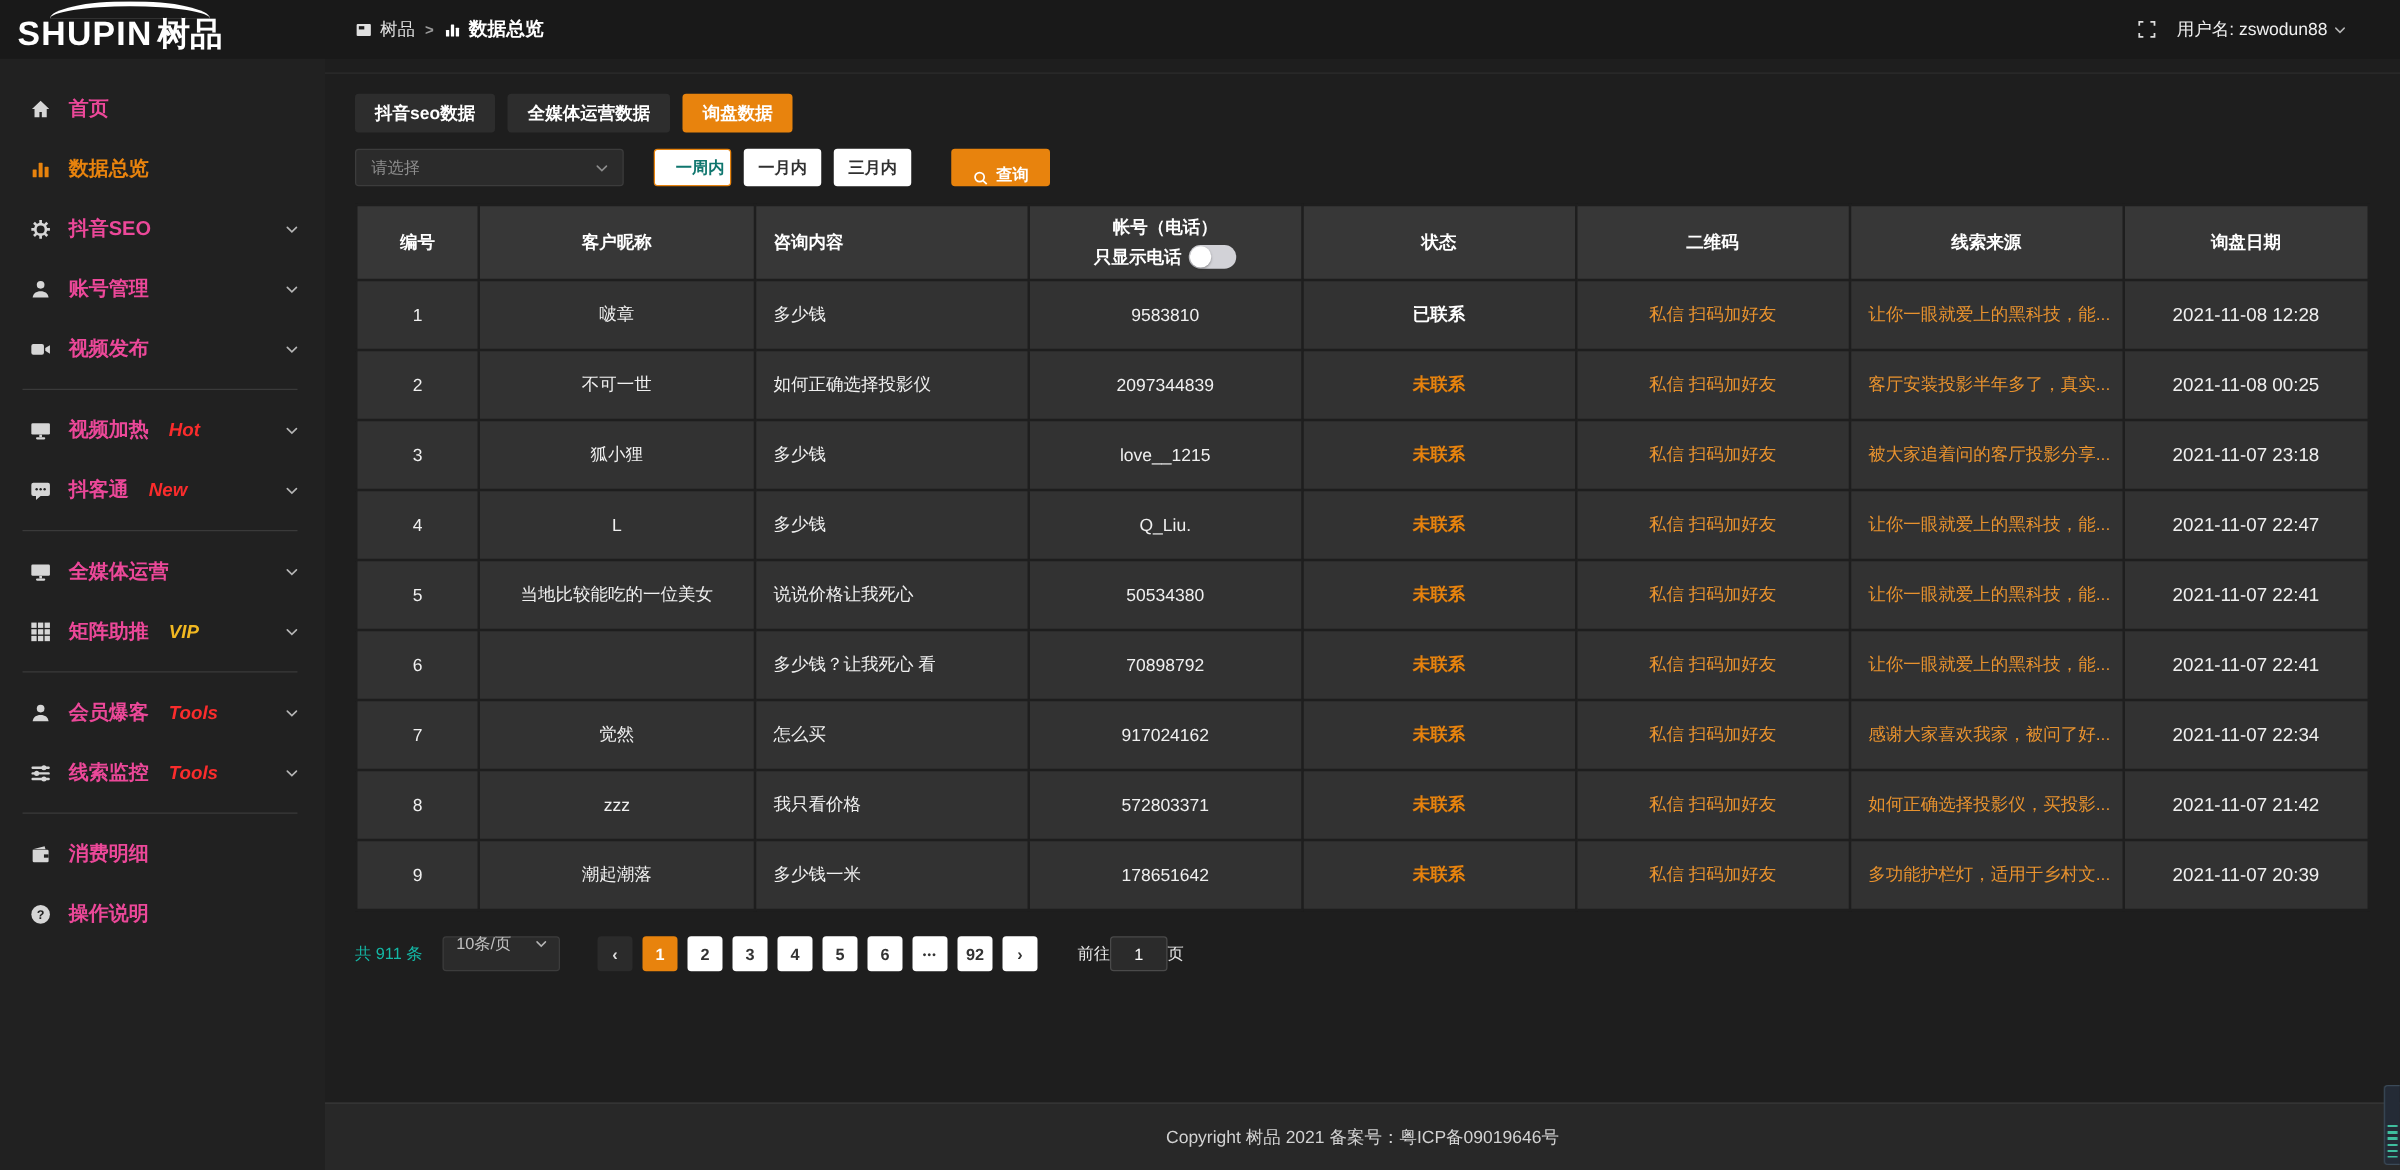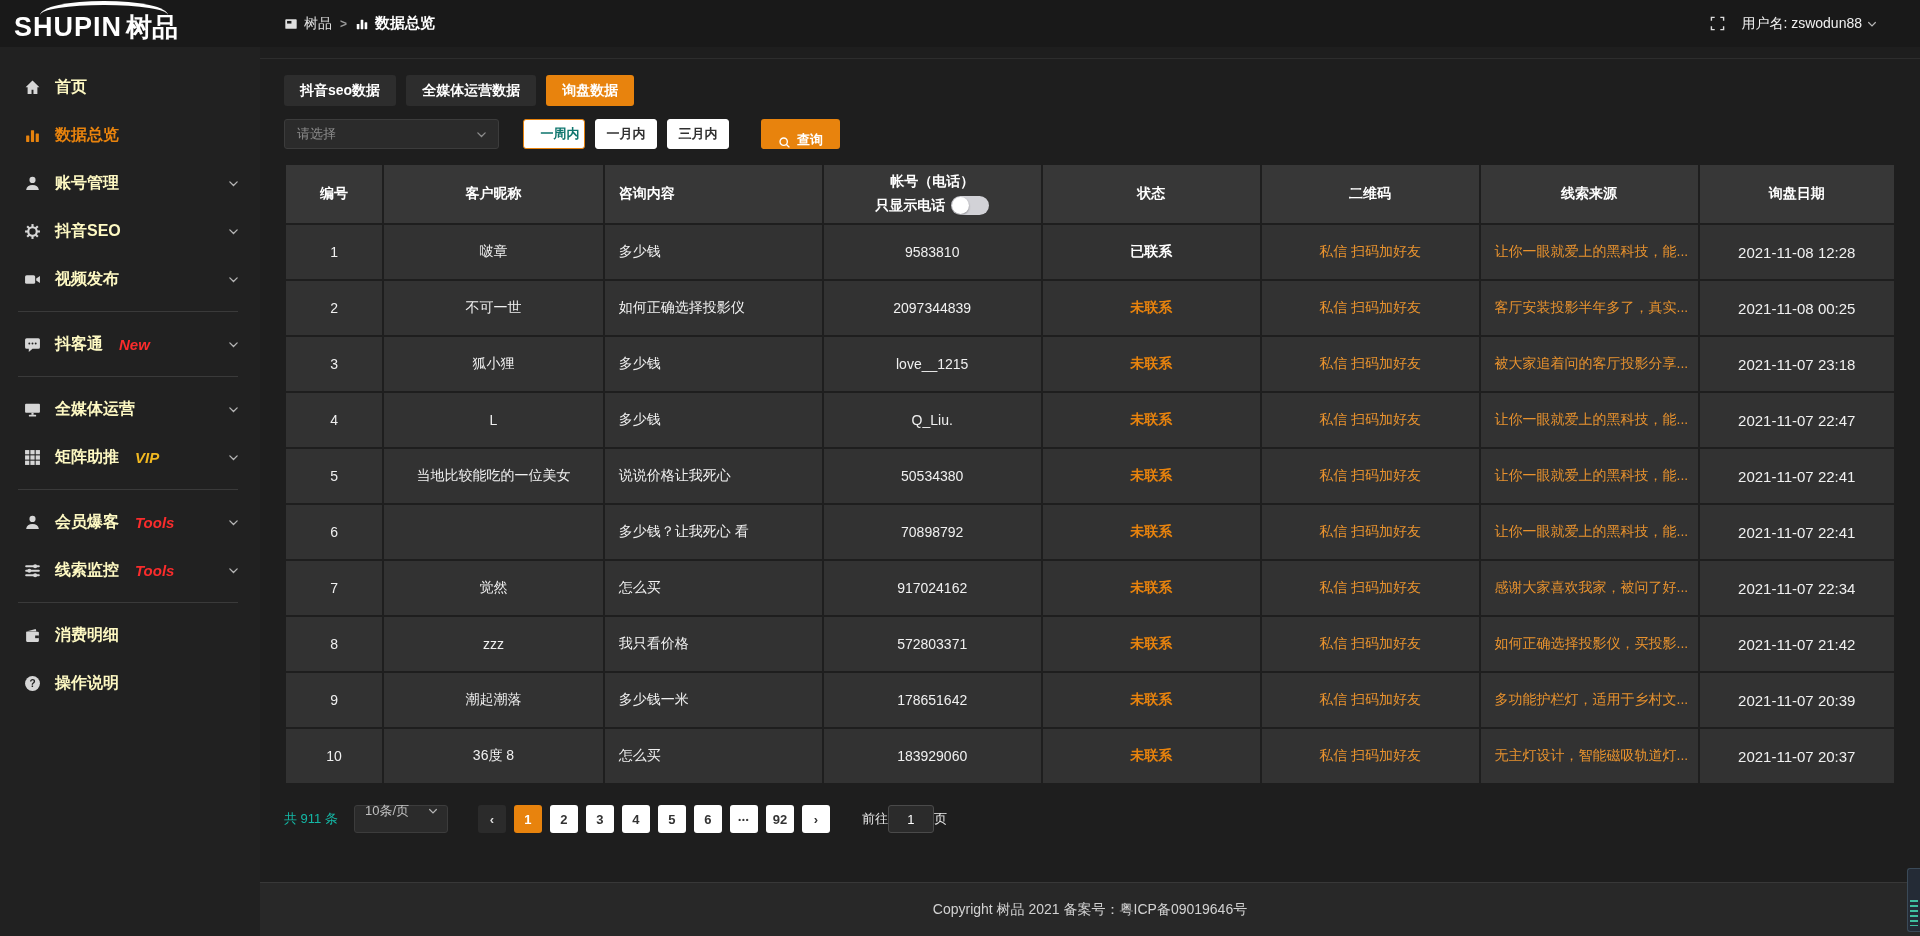--- a/index.html
+++ b/index.html
@@ -22,21 +22,21 @@
   .crumb-cur { font-size:15px; font-weight:700; color:#fff; display:flex; align-items:center; gap:6px; }
   .topbar-right { margin-left:auto; display:flex; align-items:center; gap:16px; padding-right:42px; }
   .fs-icon { color:#ddd; cursor:pointer; display:flex; }
   .user-chip { display:flex; align-items:center; gap:4px; color:#f0f0f0; font-size:14px; cursor:pointer; }
 
   
   .sidebar { background:#212121; padding-top:16px; overflow:hidden; }
   .item { height:48px; display:flex; align-items:center; padding:0 20px 0 24px;
     color:#d6d6d6; cursor:pointer; }
   .item .ic { flex:0 0 17px; margin-right:14px; display:flex; }
-  .item .label { font-size:16px; font-weight:600; color:#fef9c3; }
+  .item .label { font-size:16px; font-weight:600; color:#ec4899; }
   .item.active { color:#e8830d; }
   .item.active .label { color:#e8830d; }
   .badge { font-size:15px; font-weight:700; font-style:italic; margin-left:16px; }
   .badge.red { color:#fa2c2c; }
   .badge.gold { color:#f1b821; }
   .chev { margin-left:auto; color:#b5b5b5; display:flex; }
   .side-div { border-top:1px solid #3a3a3a; margin:8px 22px 8px 18px; }
 
   
   .main { background:#1e1e1e; display:flex; flex-direction:column; overflow:hidden; }
@@ -154,59 +154,71 @@
     </div>
     <div class="item active">
       <svg class="ic" width="17" height="17" viewBox="0 0 16 16" fill="currentColor">
           <rect x="2" y="8" width="3" height="6" rx=".5"></rect>
           <rect x="6.5" y="3" width="3" height="11" rx=".5"></rect>
           <rect x="11" y="6" width="3" height="8" rx=".5"></rect>
         </svg>
       <span class="label">数据总览</span>
     </div>
     <div class="item">
-      <svg class="ic" width="17" height="17" viewBox="0 0 16 16" fill="currentColor">
-          <circle cx="8" cy="4.6" r="2.9"></circle>
-          <path d="M2 14.2c.4-3.2 2.6-4.8 6-4.8s5.6 1.6 6 4.8H2z"></path>
-        </svg>
-      <span class="label">账号管理</span>
-      <svg class="chev" width="13" height="13" viewBox="0 0 16 16">
-          <path d="M3.5 6l4.5 4.5L12.5 6" stroke="currentColor" stroke-width="1.6" fill="none" stroke-linecap="round"></path>
-        </svg>
-    </div>
-    <div class="item">
       <svg class="ic" width="17" height="17" viewBox="0 0 16 16">
           <g stroke="currentColor" stroke-width="2">
             <line x1="8" y1="1" x2="8" y2="4"></line>
             <line x1="8" y1="12" x2="8" y2="15"></line>
             <line x1="1" y1="8" x2="4" y2="8"></line>
             <line x1="12" y1="8" x2="15" y2="8"></line>
             <line x1="3" y1="3" x2="5.2" y2="5.2"></line>
             <line x1="10.8" y1="10.8" x2="13" y2="13"></line>
             <line x1="3" y1="13" x2="5.2" y2="10.8"></line>
             <line x1="10.8" y1="5.2" x2="13" y2="3"></line>
           </g>
           <circle cx="8" cy="8" r="4" fill="none" stroke="currentColor" stroke-width="2"></circle>
         </svg>
       <span class="label">抖音SEO</span>
       <svg class="chev" width="13" height="13" viewBox="0 0 16 16">
           <path d="M3.5 6l4.5 4.5L12.5 6" stroke="currentColor" stroke-width="1.6" fill="none" stroke-linecap="round"></path>
         </svg>
     </div>
     <div class="item">
       <svg class="ic" width="17" height="17" viewBox="0 0 16 16" fill="currentColor">
+          <circle cx="8" cy="4.6" r="2.9"></circle>
+          <path d="M2 14.2c.4-3.2 2.6-4.8 6-4.8s5.6 1.6 6 4.8H2z"></path>
+        </svg>
+      <span class="label">账号管理</span>
+      <svg class="chev" width="13" height="13" viewBox="0 0 16 16">
+          <path d="M3.5 6l4.5 4.5L12.5 6" stroke="currentColor" stroke-width="1.6" fill="none" stroke-linecap="round"></path>
+        </svg>
+    </div>
+    <div class="item">
+      <svg class="ic" width="17" height="17" viewBox="0 0 16 16" fill="currentColor">
           <rect x="1" y="4" width="9.5" height="8" rx="1.5"></rect>
           <path d="M11.5 7l3.5-2.2v6.4L11.5 9z"></path>
         </svg>
       <span class="label">视频发布</span>
       <svg class="chev" width="13" height="13" viewBox="0 0 16 16">
           <path d="M3.5 6l4.5 4.5L12.5 6" stroke="currentColor" stroke-width="1.6" fill="none" stroke-linecap="round"></path>
         </svg>
     </div>
     <div class="side-div"></div>
+    <div class="item">
+      <svg class="ic" width="17" height="17" viewBox="0 0 16 16" fill="currentColor">
+          <rect x="1" y="2.5" width="14" height="8.5" rx="1"></rect>
+          <rect x="7" y="11" width="2" height="2"></rect>
+          <rect x="4.5" y="13" width="7" height="1.6" rx=".8"></rect>
+        </svg>
+      <span class="label">视频加热</span>
+      <span class="badge red">Hot</span>
+      <svg class="chev" width="13" height="13" viewBox="0 0 16 16">
+          <path d="M3.5 6l4.5 4.5L12.5 6" stroke="currentColor" stroke-width="1.6" fill="none" stroke-linecap="round"></path>
+        </svg>
+    </div>
     <div class="item">
       <svg class="ic" width="17" height="17" viewBox="0 0 16 16">
           <path fill="currentColor" d="M2.5 2h11A1.5 1.5 0 0 1 15 3.5v7a1.5 1.5 0 0 1-1.5 1.5H8l-3.5 3v-3h-2A1.5 1.5 0 0 1 1 10.5v-7A1.5 1.5 0 0 1 2.5 2z"></path>
           <circle cx="5" cy="7" r=".9" fill="#212121"></circle>
           <circle cx="8" cy="7" r=".9" fill="#212121"></circle>
           <circle cx="11" cy="7" r=".9" fill="#212121"></circle>
         </svg>
       <span class="label">抖客通</span>
       <span class="badge red">New</span>
       <svg class="chev" width="13" height="13" viewBox="0 0 16 16">
@@ -436,30 +448,20 @@
           <tr>
             <td>9</td>
             <td>潮起潮落</td>
             <td class="c-left">多少钱一米</td>
             <td>178651642</td>
             <td class="status pending">未联系</td>
             <td class="link">私信 扫码加好友</td>
             <td class="c-left link">多功能护栏灯，适用于乡村文...</td>
             <td class="date">2021-11-07 20:39</td>
           </tr>
-          <tr>
-            <td>10</td>
-            <td>36度 8</td>
-            <td class="c-left">怎么买</td>
-            <td>183929060</td>
-            <td class="status pending">未联系</td>
-            <td class="link">私信 扫码加好友</td>
-            <td class="c-left link">无主灯设计，智能磁吸轨道灯...</td>
-            <td class="date">2021-11-07 20:37</td>
-          </tr>
         </tbody>
       </table>
     </div>
 
     <div class="pager">
       <span class="pg-total">共 911 条</span>
       <div class="pg-select">
         <span>10条/页</span>
         <svg class="chev" width="12" height="12" viewBox="0 0 16 16">
             <path d="M3.5 6l4.5 4.5L12.5 6" stroke="currentColor" stroke-width="1.6" fill="none" stroke-linecap="round"></path>

